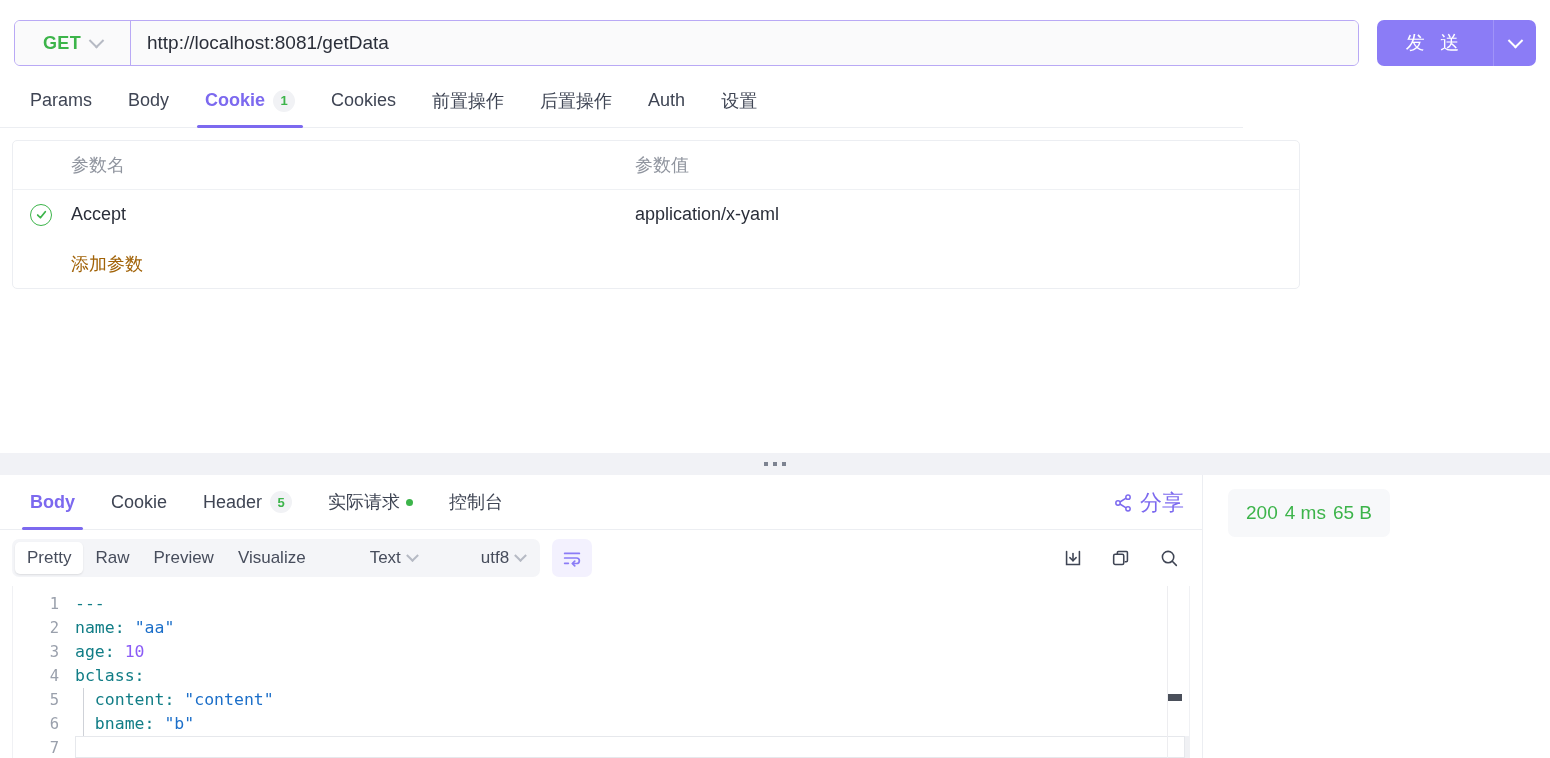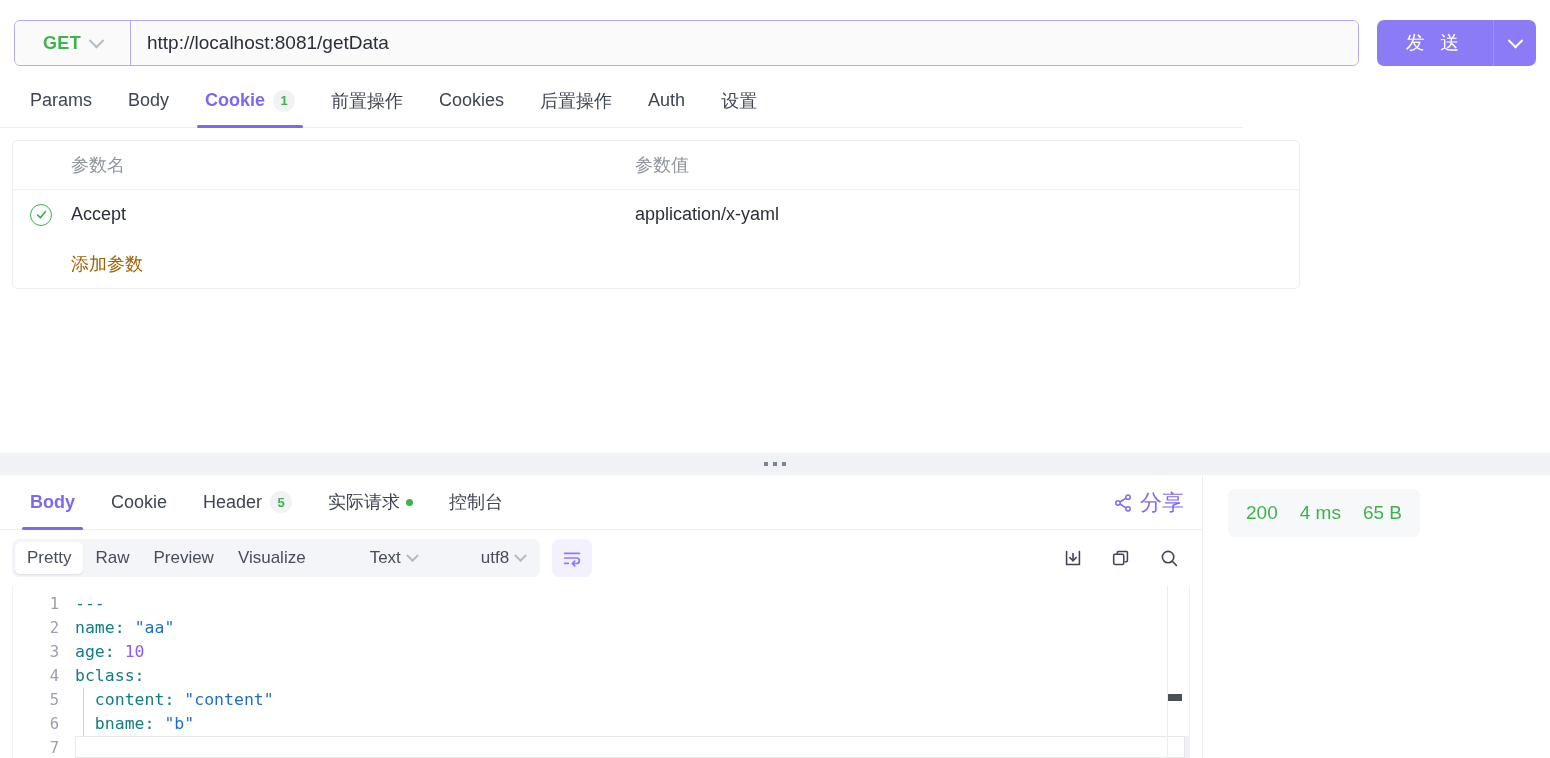--- a/index.html
+++ b/index.html
@@ -179,21 +179,21 @@
   .minimap-thumb {
     position: absolute; left: 0; width: 14px; height: 7px; background: #4a4f5a; top: 108px;
   }
 
   
   .resp-right {
     position: absolute; left: 1204px; top: 463px; width: 346px; height: 295px; background: #fff;
   }
   .status-pill {
     position: absolute; left: 24px; top: 14px; height: 48px; padding: 0 18px;
-    background: #f7f8fa; border-radius: 7px; display: flex; align-items: center; gap: 22px;
+    background: #f7f8fa; border-radius: 7px; display: flex; align-items: center; gap: 7px;
   }
   .status-pill span { color: #3cb44a; font-size: 19px; }
 
   .dot-green { width: 7px; height: 7px; border-radius: 50%; background: #3cb44a; display: inline-block; }
 </style>
 </head>
 <body>
 
 <div class="app">
 
@@ -219,24 +219,24 @@
         <span>Params</span>
       </div>
       <div class="rtab">
         <span>Body</span>
       </div>
       <div class="rtab active">
         <span>Cookie</span>
         <span class="badge-circle">1</span>
       </div>
       <div class="rtab">
+        <span>Cookies</span>
+      </div>
+      <div class="rtab">
         <span>前置操作</span>
-      </div>
-      <div class="rtab">
-        <span>Cookies</span>
       </div>
       <div class="rtab">
         <span>后置操作</span>
       </div>
       <div class="rtab">
         <span>Auth</span>
       </div>
       <div class="rtab">
         <span>设置</span>
       </div>

